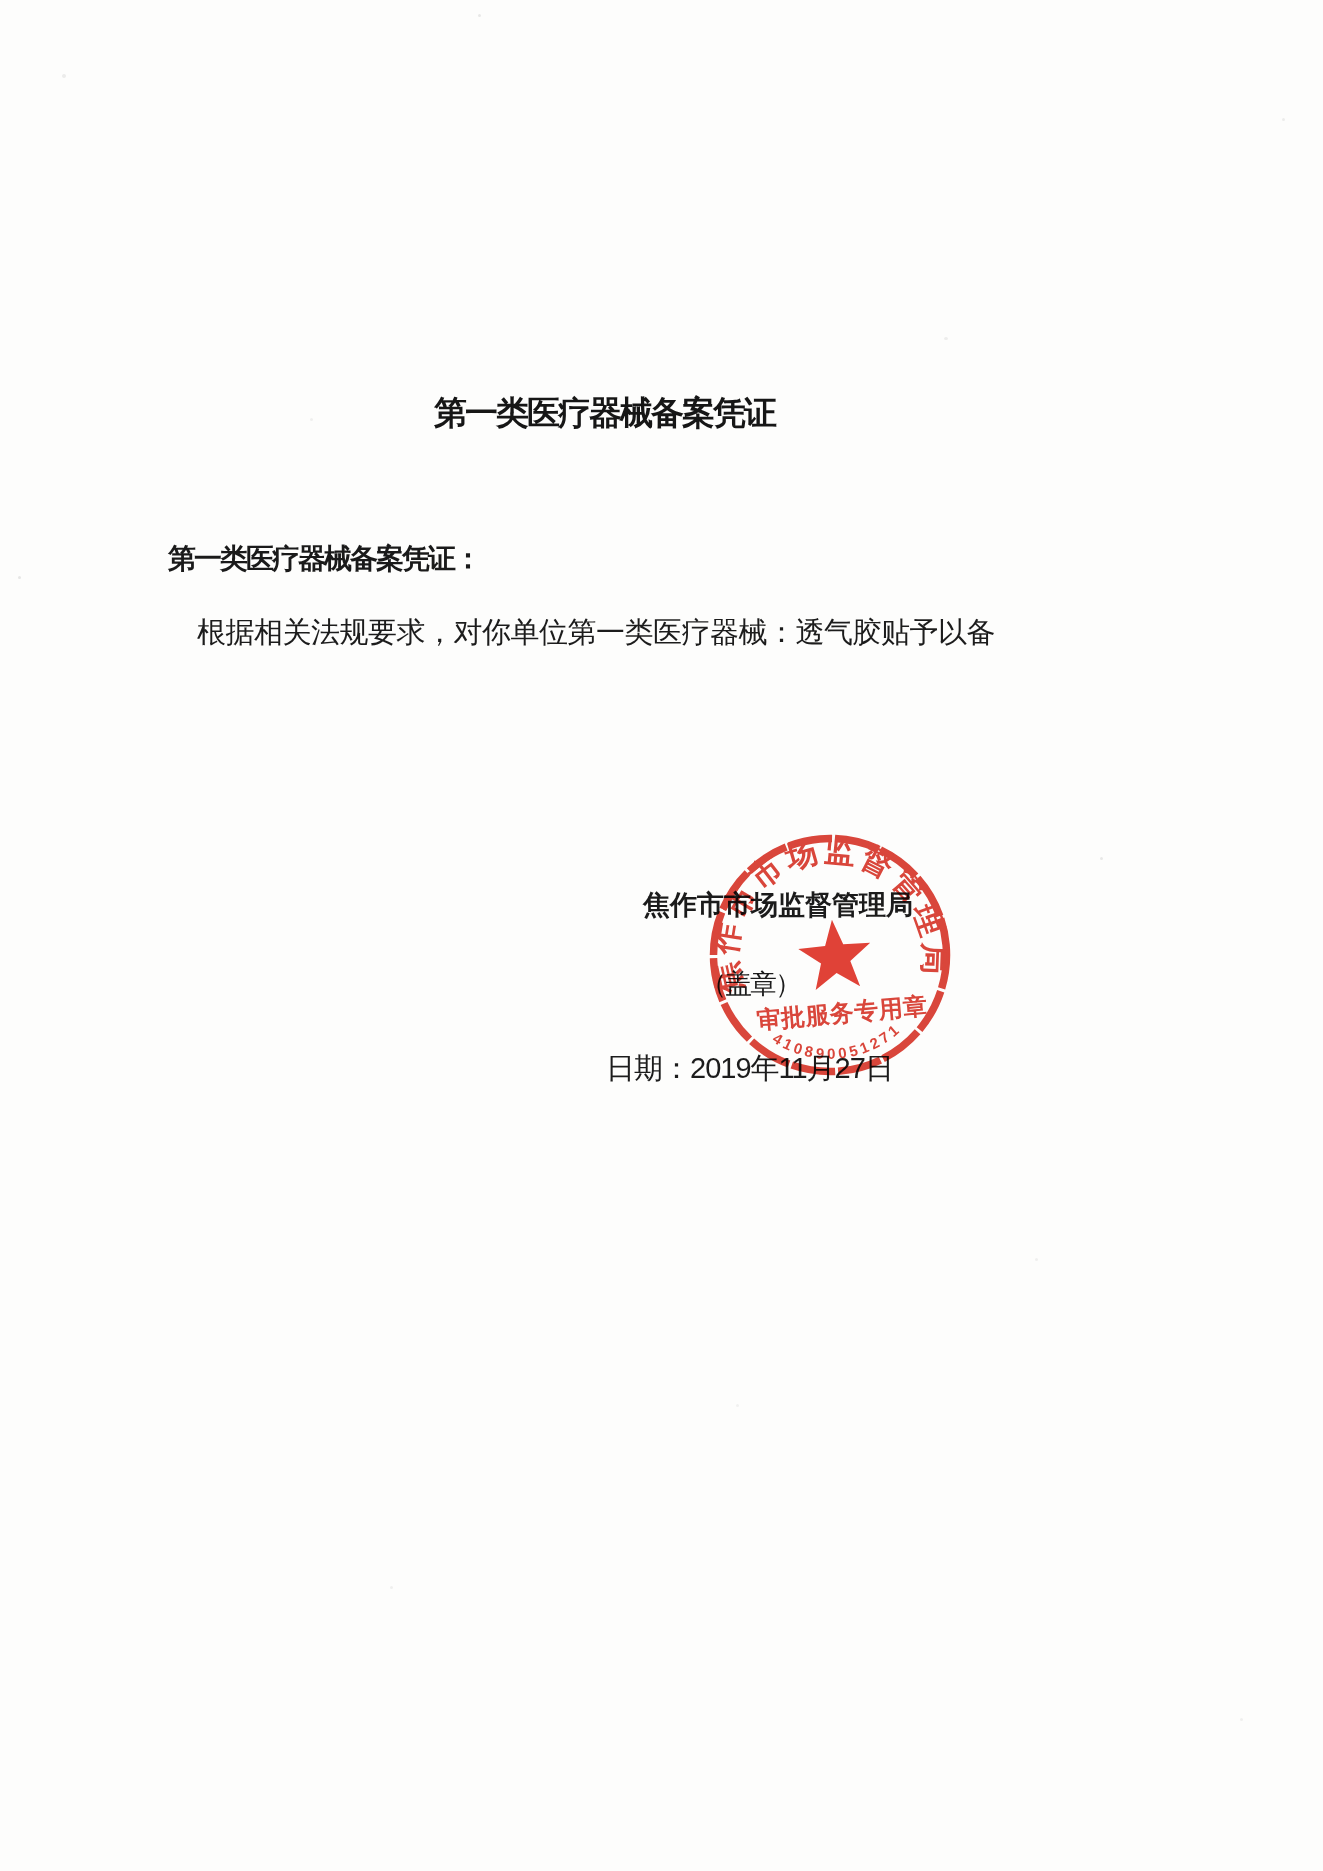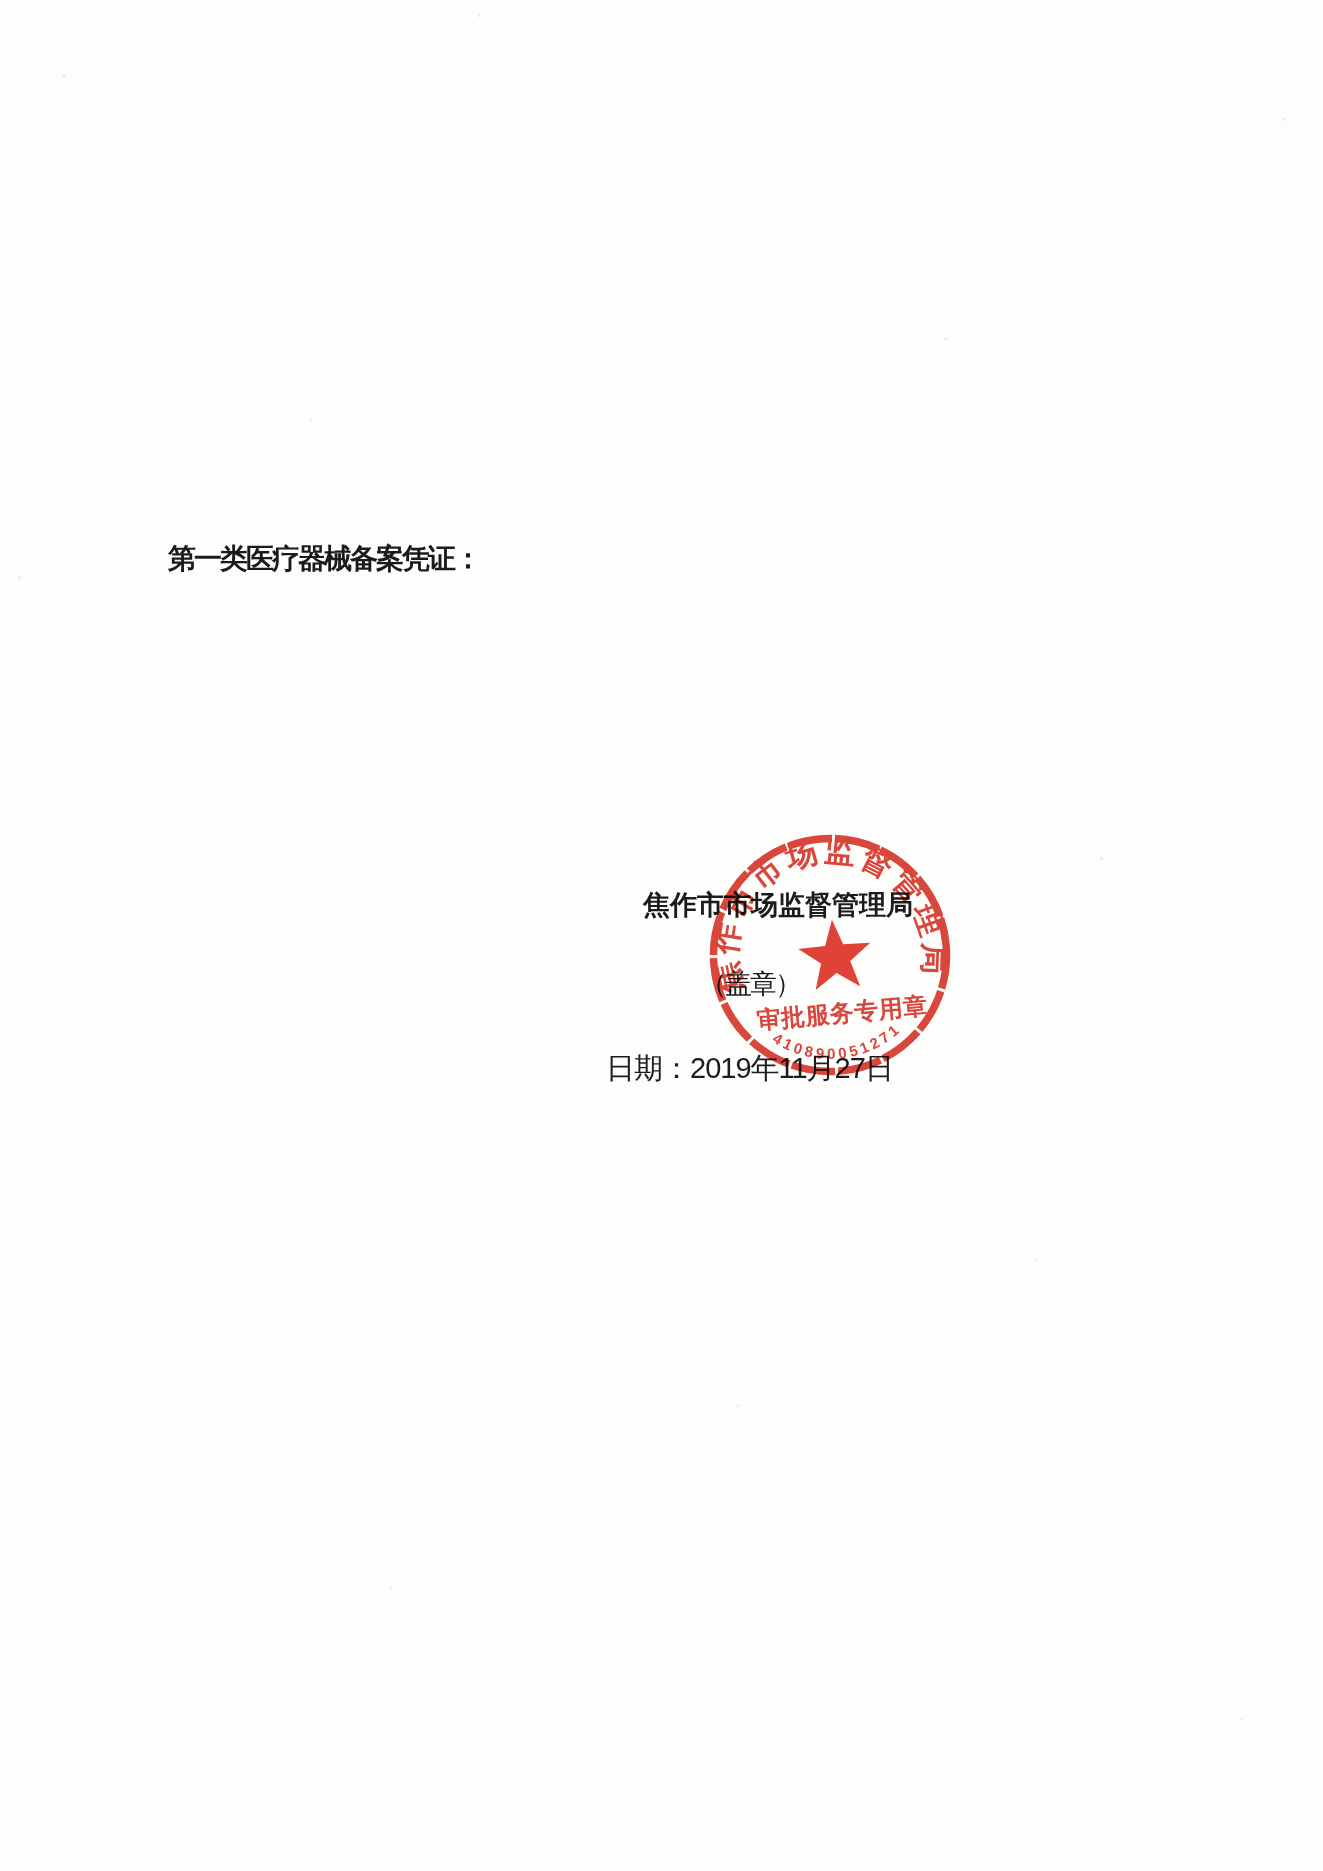--- a/index.html
+++ b/index.html
@@ -38,23 +38,25 @@
   }
   .speck{
     position:absolute;border-radius:50%;background:#8d8d8d;
   }
 </style>
 </head>
 <body>
 
 <div class="page">
 
+  <div class="abs title" style="left:434px;top:396px;">第一类医疗器械备案凭证</div>
 
   <div class="abs recipient" style="left:168px;top:545px;">第一类医疗器械备案凭证：</div>
 
+  <div class="abs bodyline" style="left:197px;top:618px;">根据相关法规要求，对你单位第一类医疗器械：透气胶贴予以备</div>
 
   <div class="abs issuer" style="left:643px;top:892px;">焦作市市场监督管理局</div>
 
   <div class="abs sealnote" style="left:700px;top:971px;">（盖章）</div>
 
   <div class="abs dateline" style="left:606px;top:1054px;">日期：2019年11月27日</div>
 
   <svg class="stamp" width="380" height="310" viewBox="0 0 380 310">
     <defs>
       <path id="arcTop" d="M96.7,187.2 A94,94 0 1 1 273.3,187.2"></path>

